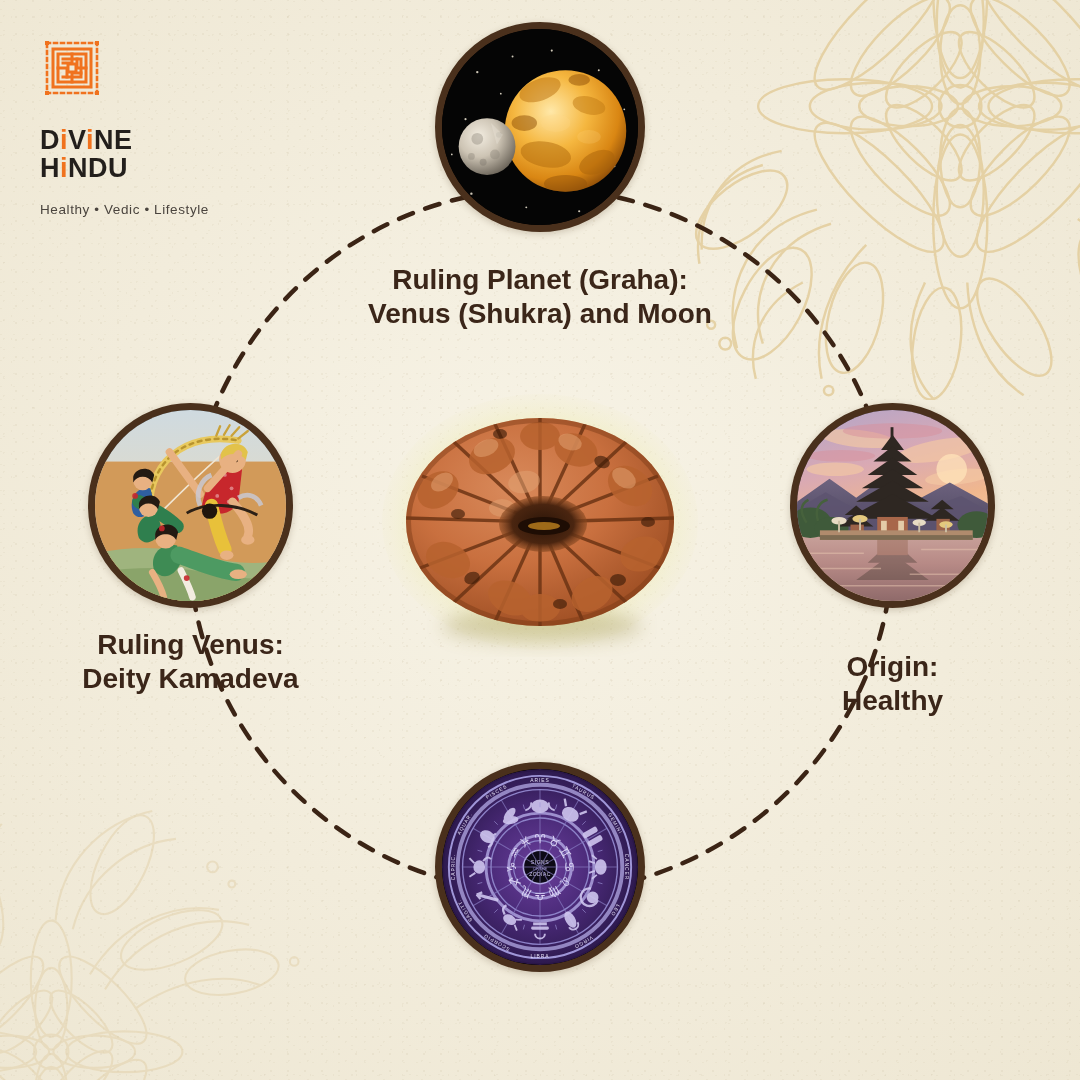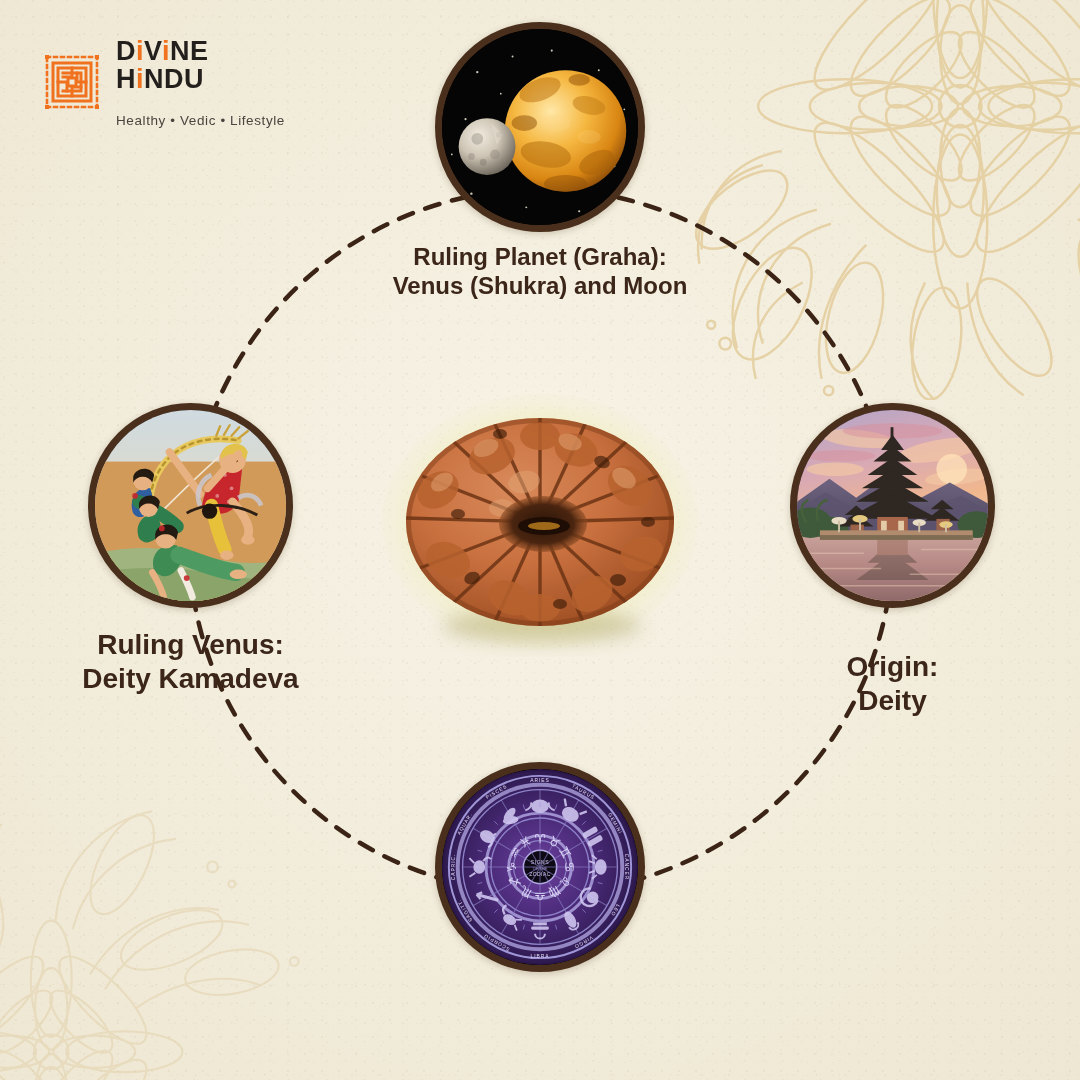--- a/index.html
+++ b/index.html
@@ -33,21 +33,21 @@
       radial-gradient(circle at 82% 74%, rgba(170,155,120,.15) 0 1px, transparent 1px),
       radial-gradient(circle at 24% 88%, rgba(180,165,130,.17) 0 1px, transparent 1px);
     background-size: 17px 17px, 23px 23px, 13px 13px, 29px 29px, 19px 19px;
     pointer-events:none;
   }
   .corner-ornament { position:absolute; pointer-events:none; }
   #ornament-tr { top:-70px; right:-80px; width:470px; height:470px; opacity:.85; }
   #ornament-bl { bottom:-90px; left:-110px; width:430px; height:430px; opacity:.45; }
 
   
-  #logo { position:absolute; left:40px; top:36px; display:flex; align-items:center; gap:12px; }
+  #logo { position:absolute; left:40px; top:36px; display:flex; align-items:flex-start; gap:25px;flex-direction:column; }
   #logo-mark { width:64px; height:64px; flex:0 0 64px; }
   #logo-words { padding-top:2px; }
   .logo-line {
     font-weight:800; letter-spacing:.5px; line-height:1.02;
     font-size:27px; color:#231f1c;
     font-family:"Liberation Sans", sans-serif;
   }
   .logo-line .accent { color:#f0721e; }
   #logo-tagline {
     margin-top:20px; font-size:13.5px; color:#4a443e;
@@ -81,21 +81,21 @@
     font-family:"Liberation Sans", sans-serif;
     font-weight:700;
     line-height:1.22;
   }
   .node-label .l1 { display:block; }
   .node-label .l2 { display:block; }
 
   
   #node-planet { left:435px; top:22px; }
   #node-planet .node-circle { width:210px; height:210px; }
-  #node-planet .node-label { margin-top:10px; width:210px; margin-left:-5px; font-size:24px; white-space:nowrap; }
+  #node-planet .node-label { margin-top:31px; width:210px; margin-left:-5px; font-size:28px; white-space:nowrap; }
   #node-planet .node-label .l1 { margin-left:0; }
 
   
   #node-deity { left:88px; top:403px; }
   #node-deity .node-circle { width:205px; height:205px; }
   #node-deity .node-label { margin-top:20px; width:205px; font-size:28px; white-space:nowrap; }
 
   
   #node-origin { left:790px; top:403px; }
   #node-origin .node-circle { width:205px; height:205px; }
@@ -579,21 +579,21 @@
           <path d="M10 150 H70"></path>
             <path d="M130 146 H194"></path>
           <path d="M20 166 H88"></path>
             <path d="M118 172 H186"></path>
           <path d="M40 184 H160"></path>
         </g>
       </svg>
     </div>
     <div class="node-label" style="width: 280px; margin-left: -37.5px; margin-top: 42px;">
       <span class="l1">Origin:</span>
-      <span class="l2">Deity</span>
+      <span class="l2">Healthy</span>
     </div>
   </div>
 
   <div class="node" id="node-zodiac">
     <div class="node-circle">
       <svg viewBox="0 0 200 200">
         <defs>
           <radialGradient id="zG" cx="50%" cy="50%" r="50%">
             <stop offset="0%" stop-color="#6a3f9c"></stop>
             <stop offset="55%" stop-color="#4a2a78"></stop>

